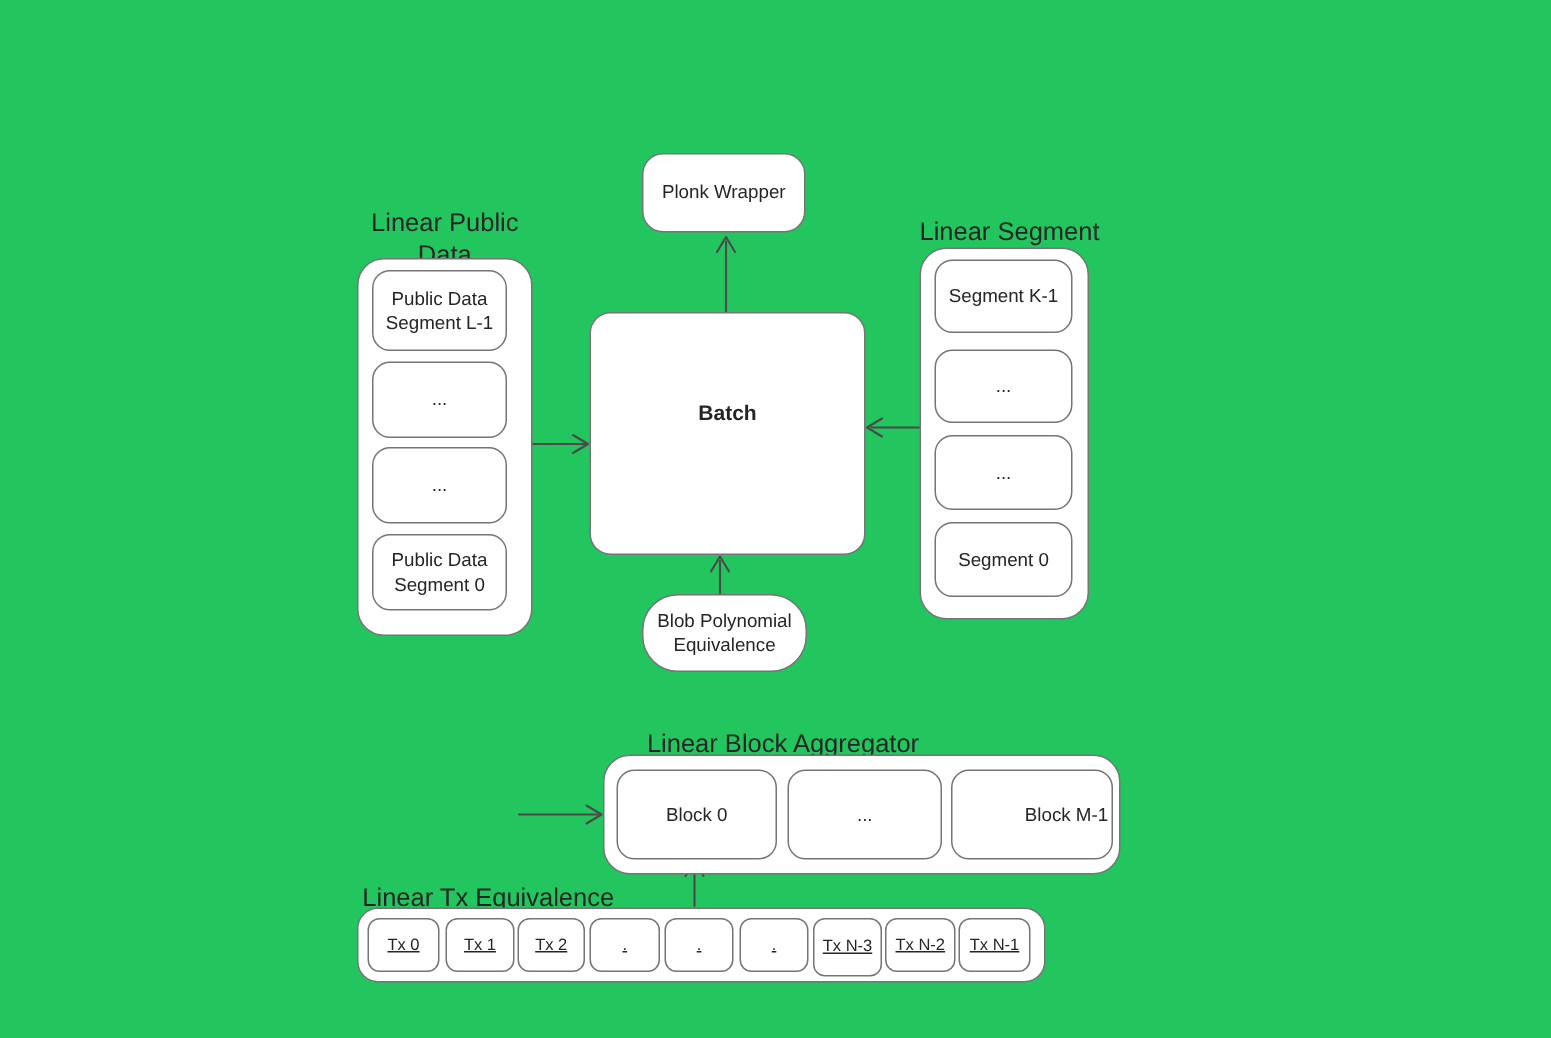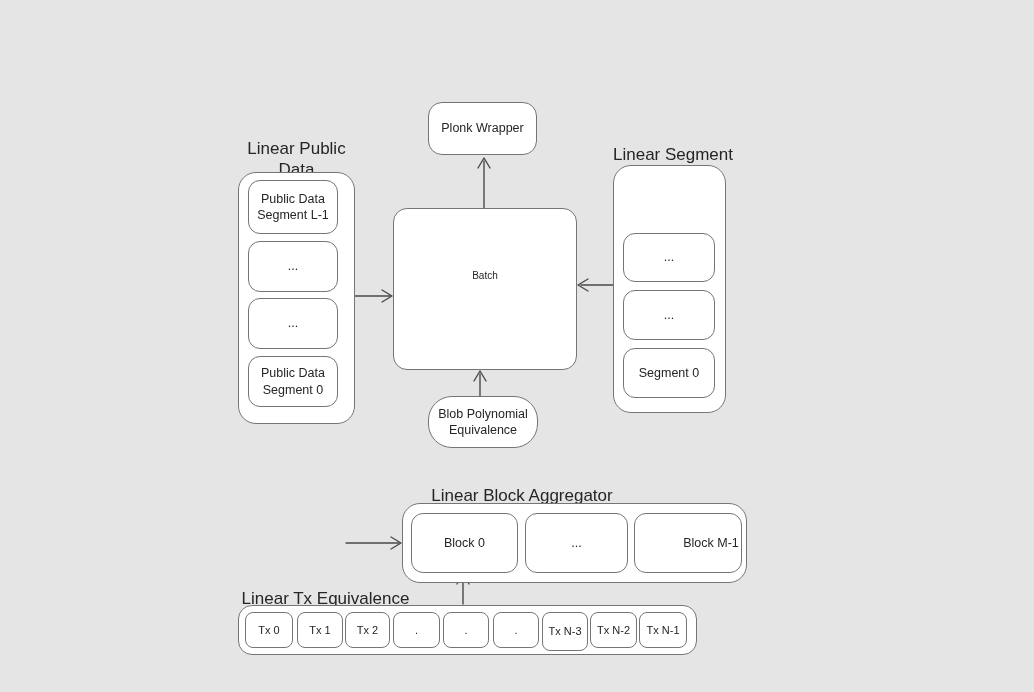--- a/index.html
+++ b/index.html
@@ -1,39 +1,39 @@
 <!DOCTYPE html>
 <html><head>
 <meta charset="utf-8">
 <style>
   html,body{margin:0;padding:0;background:#ffffff;}
   .canvas{
-    position:relative;width:1034px;height:692px;background:#e5e5e5;overflow:hidden;
+    position:relative;width:1034px;height:692px;background:#22c55e;overflow:hidden;
     font-family:"Liberation Sans",sans-serif;color:#252525;
   }
   .arrows{position:absolute;left:0;top:0;width:1034px;height:692px;pointer-events:none;}
   .arrows line,.arrows polyline{stroke:#4a4a4a;stroke-width:1.4;fill:none;stroke-linecap:round;stroke-linejoin:round;}
   .node{
     position:absolute;box-sizing:border-box;border:1.3px solid #757575;background:#ffffff;
     display:flex;align-items:center;justify-content:center;text-align:center;
     white-space:pre-line;font-size:12.5px;line-height:1.3;
   }
   .container-box{
     position:absolute;box-sizing:border-box;border:1.3px solid #757575;background:#ffffff;
     border-radius:18px;
   }
   .r14{border-radius:14px;}
   .r12{border-radius:12px;}
   .r8{border-radius:8px;}
   .section-label{
     position:absolute;text-align:center;font-size:17px;line-height:1.22;
     white-space:pre-line;color:#252525;
   }
-  .tx{font-size:11px;}
-  .batch-label{padding-bottom:28px;font-size:10px;}
+  .tx{font-size:11px;text-decoration:underline;}
+  .batch-label{padding-bottom:28px;font-size:14px;font-weight:bold;}
 </style>
 </head>
 <body>
 
 <div class="canvas">
 
   <svg class="arrows" viewBox="0 0 1034 692">
     <g>
       <line x1="484" y1="208" x2="484" y2="161"></line>
       <polyline points="478,168 484,158 490,168"></polyline>
@@ -69,20 +69,21 @@
 Segment L-1</div>
   <div class="node r12" style="left:248px;top:241px;width:90px;height:51px;">...</div>
   <div class="node r12" style="left:248px;top:298px;width:90px;height:51px;">...</div>
   <div class="node r12" style="left:248px;top:356px;width:90px;height:51px;">Public Data
 Segment 0</div>
 
   <div class="node r14 batch-label" style="left:393px;top:208px;width:184px;height:162px;">Batch</div>
 
   <div class="section-label" style="left:593px;top:145px;width:160px;">Linear Segment Aggregator</div>
   <div class="container-box" style="left:613px;top:165px;width:113px;height:248px;"></div>
+  <div class="node r12" style="left:623px;top:173px;width:92px;height:49px;">Segment K-1</div>
   <div class="node r12" style="left:623px;top:233px;width:92px;height:49px;">...</div>
   <div class="node r12" style="left:623px;top:290px;width:92px;height:50px;">...</div>
   <div class="node r12" style="left:623px;top:348px;width:92px;height:50px;">Segment 0</div>
 
   <div class="node r14" style="left:428px;top:396px;width:110px;height:52px;border-radius:24px;">Blob Polynomial
 Equivalence</div>
 
 
   <div class="section-label" style="left:402px;top:486px;width:240px;">Linear Block Aggregator (Segment)</div>
   <div class="container-box" style="left:402px;top:503px;width:345px;height:80px;"></div>

